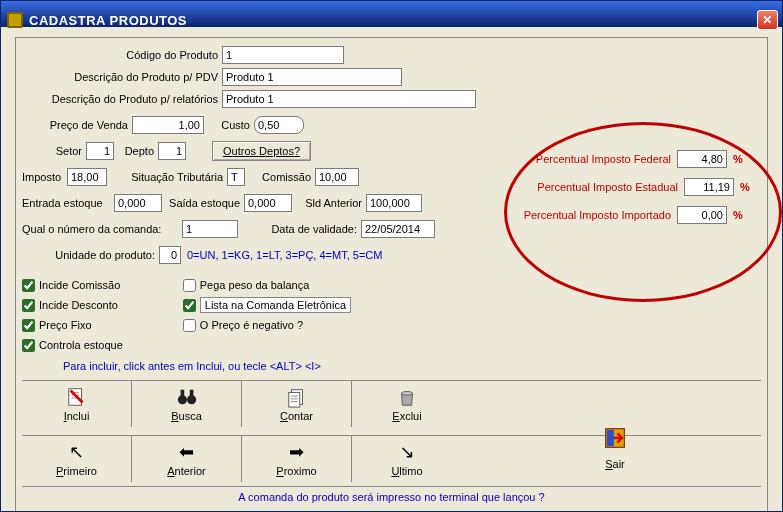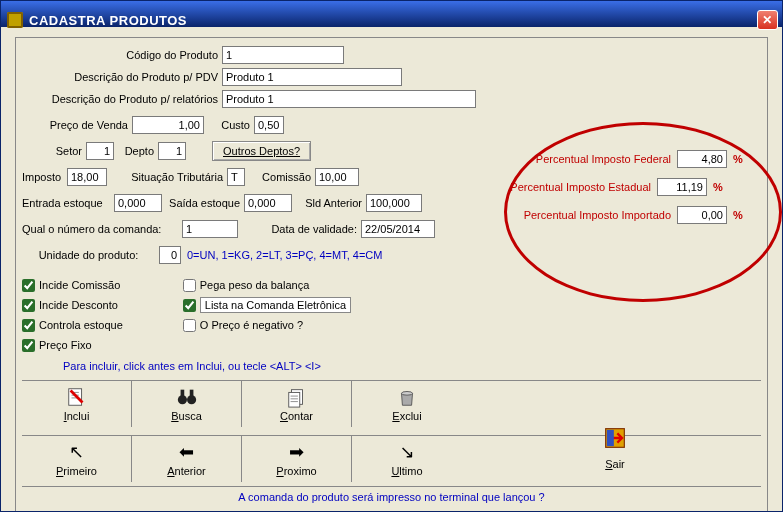--- a/index.html
+++ b/index.html
@@ -188,21 +188,21 @@
 
       <div class="row">
         <div class="lbl" style="width:200px">Descrição do Produto p/ relatórios</div>
         <input class="txt" style="width: 254px;" value="Produto 1">
       </div>
 
       <div class="row" style="margin-top:4px">
         <div class="lbl" style="width:110px">Preço de Venda</div>
         <input class="txt right" style="width: 72px;" value="1,00">
         <div class="lbl" style="width:50px">Custo</div>
-        <input class="txt" style="width: 30px;" value="0,50">
+        <input class="txt" style="width: 50px; border-radius: 8px;" value="0,50">
       </div>
 
       <div class="row" style="margin-top:4px">
         <div class="lbl" style="width:64px">Setor</div>
         <input class="txt right" style="width: 28px;" value="1">
         <div class="lbl" style="width:44px">Depto</div>
         <input class="txt right" style="width: 28px;" value="1">
         <div style="width:26px"></div>
         <button class="btn" style="text-decoration:underline">Outros Deptos?</button>
       </div>
@@ -226,42 +226,42 @@
       </div>
 
       <div class="row" style="margin-top:4px">
         <div class="lbl" style="width:160px;text-align:left">Qual o número da comanda:</div>
         <input class="txt" style="width: 56px;" value="1">
         <div class="lbl" style="width:123px">Data de validade:</div>
         <input class="txt" style="width: 74px;" value="22/05/2014">
       </div>
 
       <div class="row" style="margin-top:4px">
-        <div class="lbl" style="width:137px;text-align:center">Unidade do produto:</div>
+        <div class="lbl" style="width:137px;text-align:right">Unidade do produto:</div>
         <input class="txt right" style="width: 22px;" value="0">
-        <span class="unit-legend">0=UN, 1=KG, 2=LT, 3=PÇ, 4=MT, 4=CM</span>
+        <span class="unit-legend">0=UN, 1=KG, 1=LT, 3=PÇ, 4=MT, 5=CM</span>
       </div>
 
       <div style="display:flex; margin-top:10px; gap:60px;">
         <div style="display:flex; flex-direction:column; gap:2px;">
           <label class="chk">
               <input type="checkbox" checked="" style="">
               <span>Incide Comissão</span>
             </label>
           <label class="chk">
               <input type="checkbox" checked="" style="">
               <span>Incide Desconto</span>
             </label>
           <label class="chk">
               <input type="checkbox" checked="" style="">
+              <span>Preço Fixo</span>
+            </label>
+          <label class="chk">
+              <input type="checkbox" checked="" style="">
               <span>Controla estoque</span>
-            </label>
-          <label class="chk">
-              <input type="checkbox" checked="" style="">
-              <span>Preço Fixo</span>
             </label>
         </div>
         <div style="display:flex; flex-direction:column; gap:2px;">
           <label class="chk">
               <input type="checkbox" style="">
               <span>Pega peso da balança</span>
             </label>
           <label class="chk">
               <input type="checkbox" checked="" style="">
               <span class="highlight-box">Lista na Comanda Eletrônica</span>
@@ -338,21 +338,21 @@
         </div>
       </div>
 
       <div class="footer">A comanda do produto será impresso no terminal que lançou ?</div>
 
       <div class="tax-row" style="left:495px; top:112px;">
         <span class="tax-lbl">Percentual Imposto Federal</span>
         <input class="txt right" style="width: 50px;" value="4,80">
         <span class="tax-pct">%</span>
       </div>
-      <div class="tax-row" style="left:475px; top:140px;">
+      <div class="tax-row" style="left:502px; top:140px;">
         <span class="tax-lbl">Percentual Imposto Estadual</span>
         <input class="txt right" style="width: 50px;" value="11,19">
         <span class="tax-pct">%</span>
       </div>
       <div class="tax-row" style="left:495px; top:168px;">
         <span class="tax-lbl">Percentual Imposto Importado</span>
         <input class="txt right" style="width: 50px;" value="0,00">
         <span class="tax-pct">%</span>
       </div>
 

